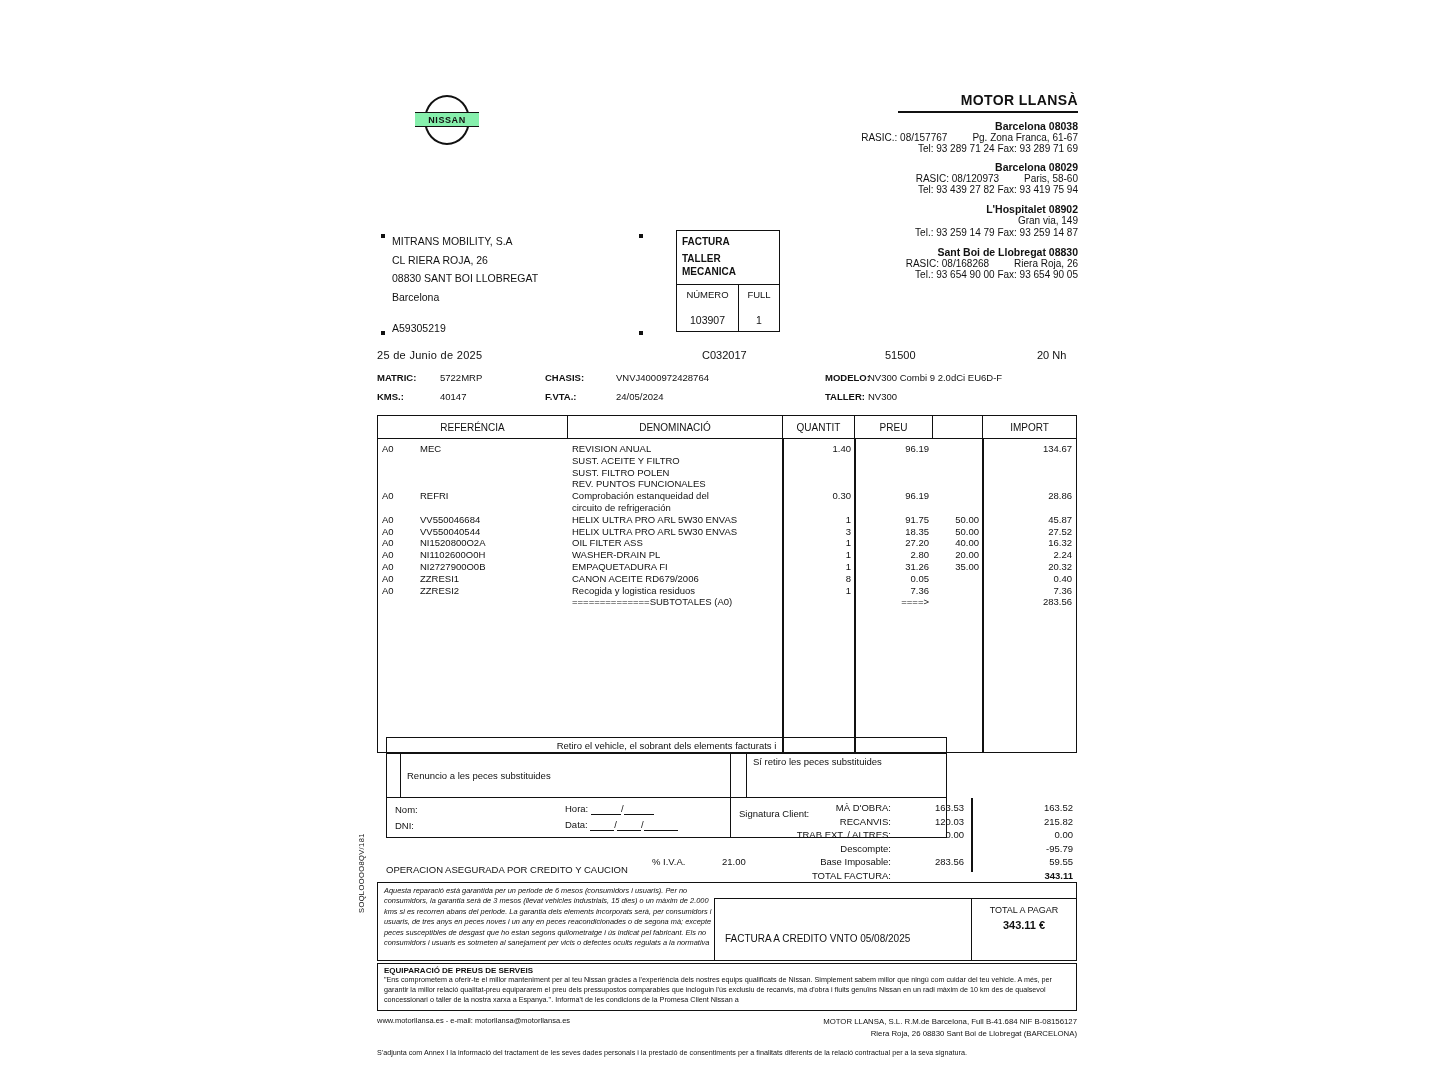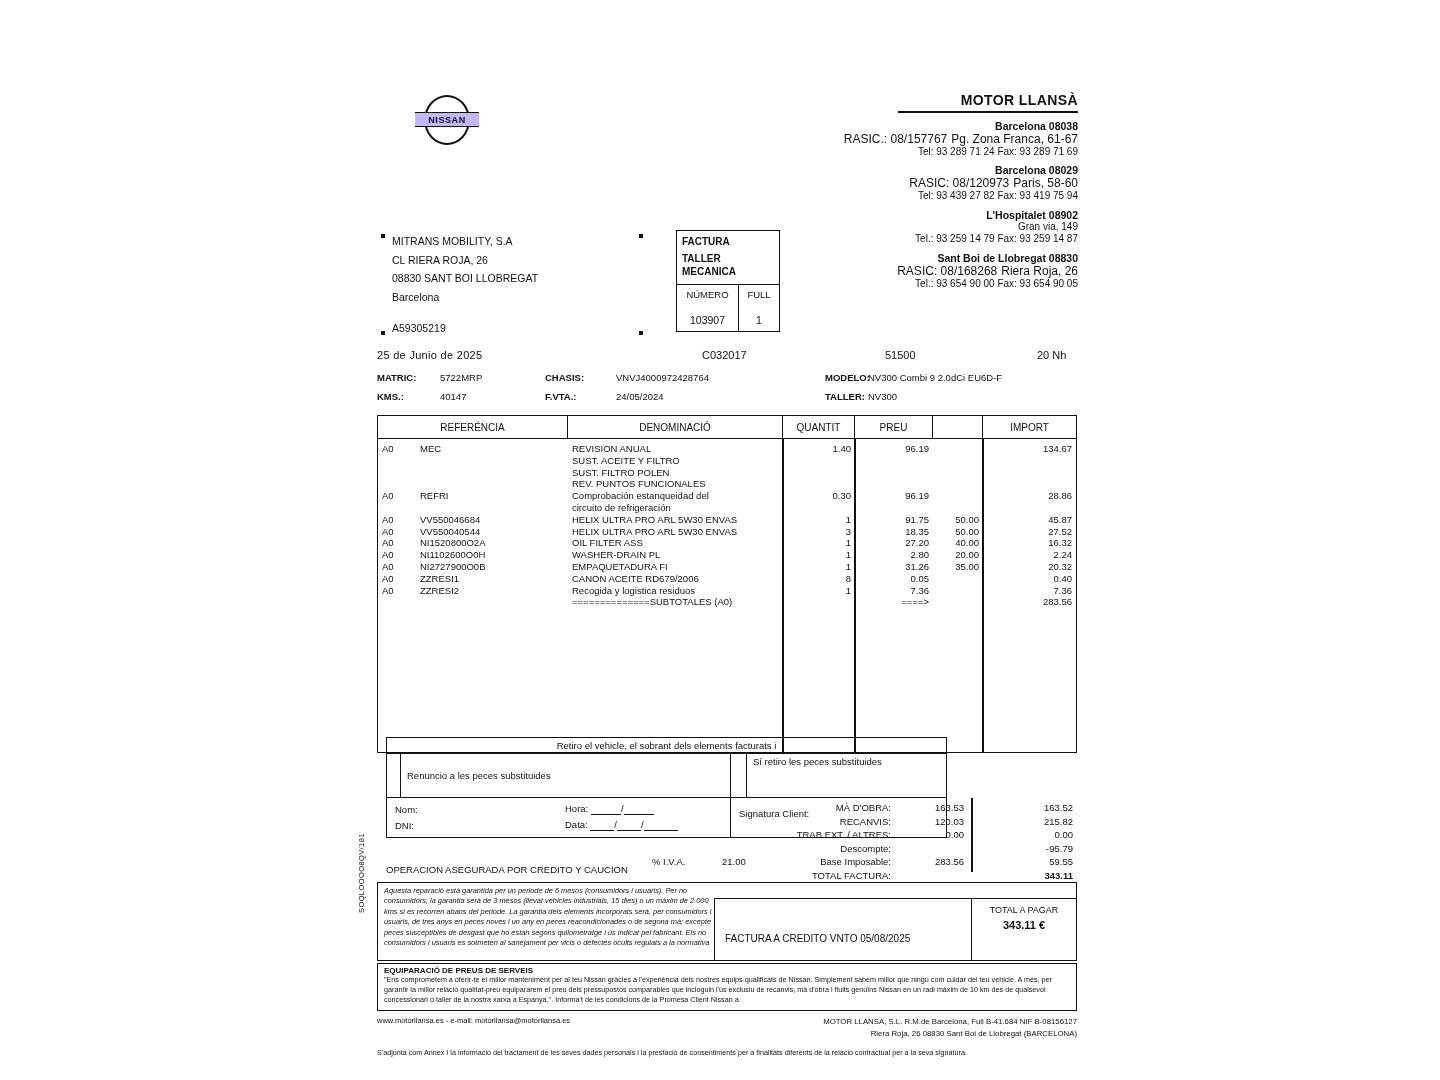--- a/index.html
+++ b/index.html
@@ -15,32 +15,32 @@
   .page { position:absolute; left:0; top:0; width:1440px; height:1080px; }
 
   
   .logo-wrap { position:absolute; left:424px; top:95px; width:46px; height:50px; }
   .logo-ellipse {
     position:absolute; left:0; top:0; width:46px; height:50px;
     border:2px solid #111; border-radius:50%;
   }
   .logo-band {
     position:absolute; left:-9px; top:17px; width:64px; height:15px;
-    background:#c4b5fd; border-top:1.5px solid #111; border-bottom:1.5px solid #111;
+    background:#86efac; border-top:1.5px solid #111; border-bottom:1.5px solid #111;
     display:flex; align-items:center; justify-content:center;
   }
   .logo-band span { font-size:9px; font-weight:bold; letter-spacing:0.6px; color:#111; }
 
   
   .hdr-right { position:absolute; right:362px; top:92px; width:310px; text-align:right; }
   .hdr-title { font-size:14px; font-weight:bold; letter-spacing:0.4px; }
   .hdr-rule { height:1.5px; background:#111; margin:3px 0 7px auto; width:180px; }
   .hdr-city { font-size:10.5px; font-weight:bold; margin-top:6px; }
   .hdr-line { font-size:10px; line-height:1.25; }
-  .hdr-split { display:flex; justify-content:flex-end; gap:4px; font-size:12px; }
+  .hdr-split { display:flex; justify-content:flex-end; gap:25px; font-size:10px; }
 
   
   .cust { position:absolute; left:392px; top:232px; font-size:10.5px; line-height:1.78; }
   .sq { position:absolute; width:4px; height:4px; background:#111; }
 
   
   .fbox { position:absolute; left:676px; top:230px; width:104px; border:1.5px solid #111; }
   .fbox-top { padding:4px 5px 5px 5px; border-bottom:1.5px solid #111; }
   .fbox-top div { font-size:10px; font-weight:bold; line-height:1.32; }
   .fbox-cols { display:flex; }

